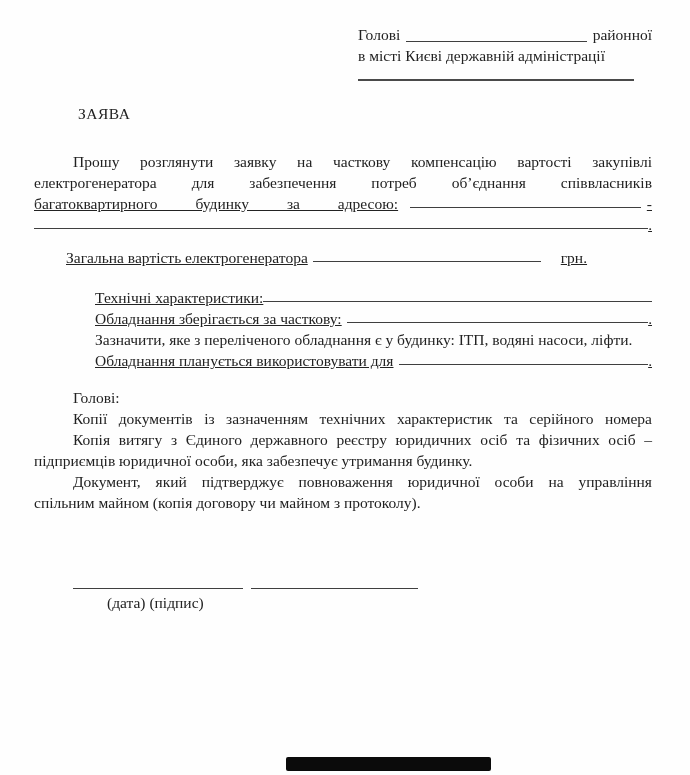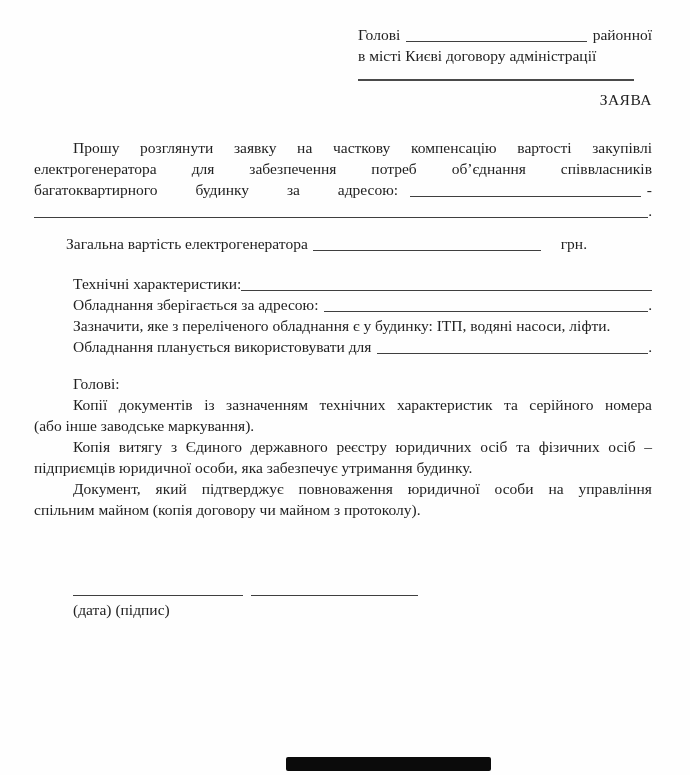--- a/index.html
+++ b/index.html
@@ -13,76 +13,76 @@
     line-height:21px;
     color:#222222;
     padding:24px 38px 0 34px;
     overflow:hidden;
   }
   .blank{
     display:inline-block;
     border-bottom:1.5px solid #3f3f3f;
     height:14px;
   }
-  .frow{display:flex;align-items:flex-end;}
+  .frow{display:flex;text-decoration:underline;}
   .frow .blank{margin-bottom:3px;}
   .frow span{white-space:nowrap;}
   .grow{flex:1 1 auto;}
   
   .addr{margin-left:auto;width:294px;}
   .addr-l1{display:flex;align-items:flex-end;}
   .addr-l1 .blank{flex:1;margin:0 6px 3px 6px;}
   .addr-l2{white-space:nowrap;}
   .addr-underline{width:276px;border-bottom:2px solid #4a4a4a;height:0;margin-top:13px;}
   
-  .title{margin-top:8px;text-align:right;padding-left:44px;letter-spacing:0.5px;}
+  .title{margin-top:22px;text-align:left;padding-left:44px;letter-spacing:0.5px;}
   
   .jl{text-align:justify;text-align-last:justify;}
   .ind{text-indent:39px;}
   .para1{margin-top:27px;}
   .l3-spread{word-spacing:34px;white-space:nowrap;}
   .l3 .blank{margin-left:12px;}
   .l3 .tail{margin-left:6px;}
   
   .cost{margin-top:12px;margin-left:32px;margin-right:10px;}
   .cost .blank{width:228px;margin-left:5px;}
   .cost .unit{margin-left:20px;}
   
   .details{margin-top:19px;}
-  .details .frow, .details .tline{margin-left:39px;}
+  .details .frow, .details .tline{margin-left:61px;}
   .tline{white-space:nowrap;}
   
   .attachments{margin-top:16px;}
   .att-head{text-indent:39px;}
   
   .sig{margin-top:75px;margin-left:39px;}
   .sig-lines{display:flex;}
   .sig-lines .blank{height:0;border-bottom:1.5px solid #3f3f3f;}
   .sig-b1{width:170px;}
   .sig-b2{width:167px;margin-left:8px;}
-  .sig-caption{margin-top:3px;}
+  .sig-caption{margin-top:3px;margin-left:34px;}
   
   .scan-bar{
     position:absolute;
     left:286px;top:757px;width:205px;height:14px;
     background:#0b0b0b;border-radius:2px;
   }
 </style>
 </head>
 <body>
 
 <div class="page">
 
   <div class="addr">
     <div class="addr-l1">
       <span>Голові</span>
       <span class="blank"></span>
       <span>районної</span>
     </div>
-    <div class="addr-l2">в місті Києві договору адміністрації</div>
+    <div class="addr-l2">в місті Києві державній адміністрації</div>
     <div class="addr-underline"></div>
   </div>
 
   <div class="title">ЗАЯВА</div>
 
   <div class="para1">
     <div class="jl ind">Прошу розглянути заявку на часткову компенсацію вартості закупівлі</div>
     <div class="jl">електрогенератора для забезпечення потреб об’єднання співвласників</div>
     <div class="frow l3">
       <span class="l3-spread">багатоквартирного будинку за адресою:</span>
@@ -100,38 +100,37 @@
     <span class="blank"></span>
     <span class="unit">грн.</span>
   </div>
 
   <div class="details">
     <div class="frow">
       <span>Технічні характеристики:</span>
       <span class="blank grow"></span>
     </div>
     <div class="frow">
-      <span>Обладнання зберігається за адресою:</span>
+      <span>Обладнання зберігається за часткову:</span>
       <span class="blank grow" style="margin-left:5px;"></span>
       <span>.</span>
     </div>
     <div class="tline">Зазначити, яке з переліченого обладнання є у будинку: ІТП, водяні насоси, ліфти.</div>
     <div class="frow">
       <span>Обладнання планується використовувати для</span>
       <span class="blank grow" style="margin-left:6px;"></span>
       <span>.</span>
     </div>
   </div>
 
   <div class="attachments">
     <div class="att-head">Голові:</div>
 
     <div>
       <div class="jl ind">Копії документів із зазначенням технічних характеристик та серійного номера</div>
-      <div>(або інше заводське маркування).</div>
     </div>
     <div>
       <div class="jl ind">Копія витягу з Єдиного державного реєстру юридичних осіб та фізичних осіб –</div>
       <div>підприємців юридичної особи, яка забезпечує утримання будинку.</div>
     </div>
     <div>
       <div class="jl ind">Документ, який підтверджує повноваження юридичної особи на управління</div>
       <div>спільним майном (копія договору чи майном з протоколу).</div>
     </div>
   </div>

